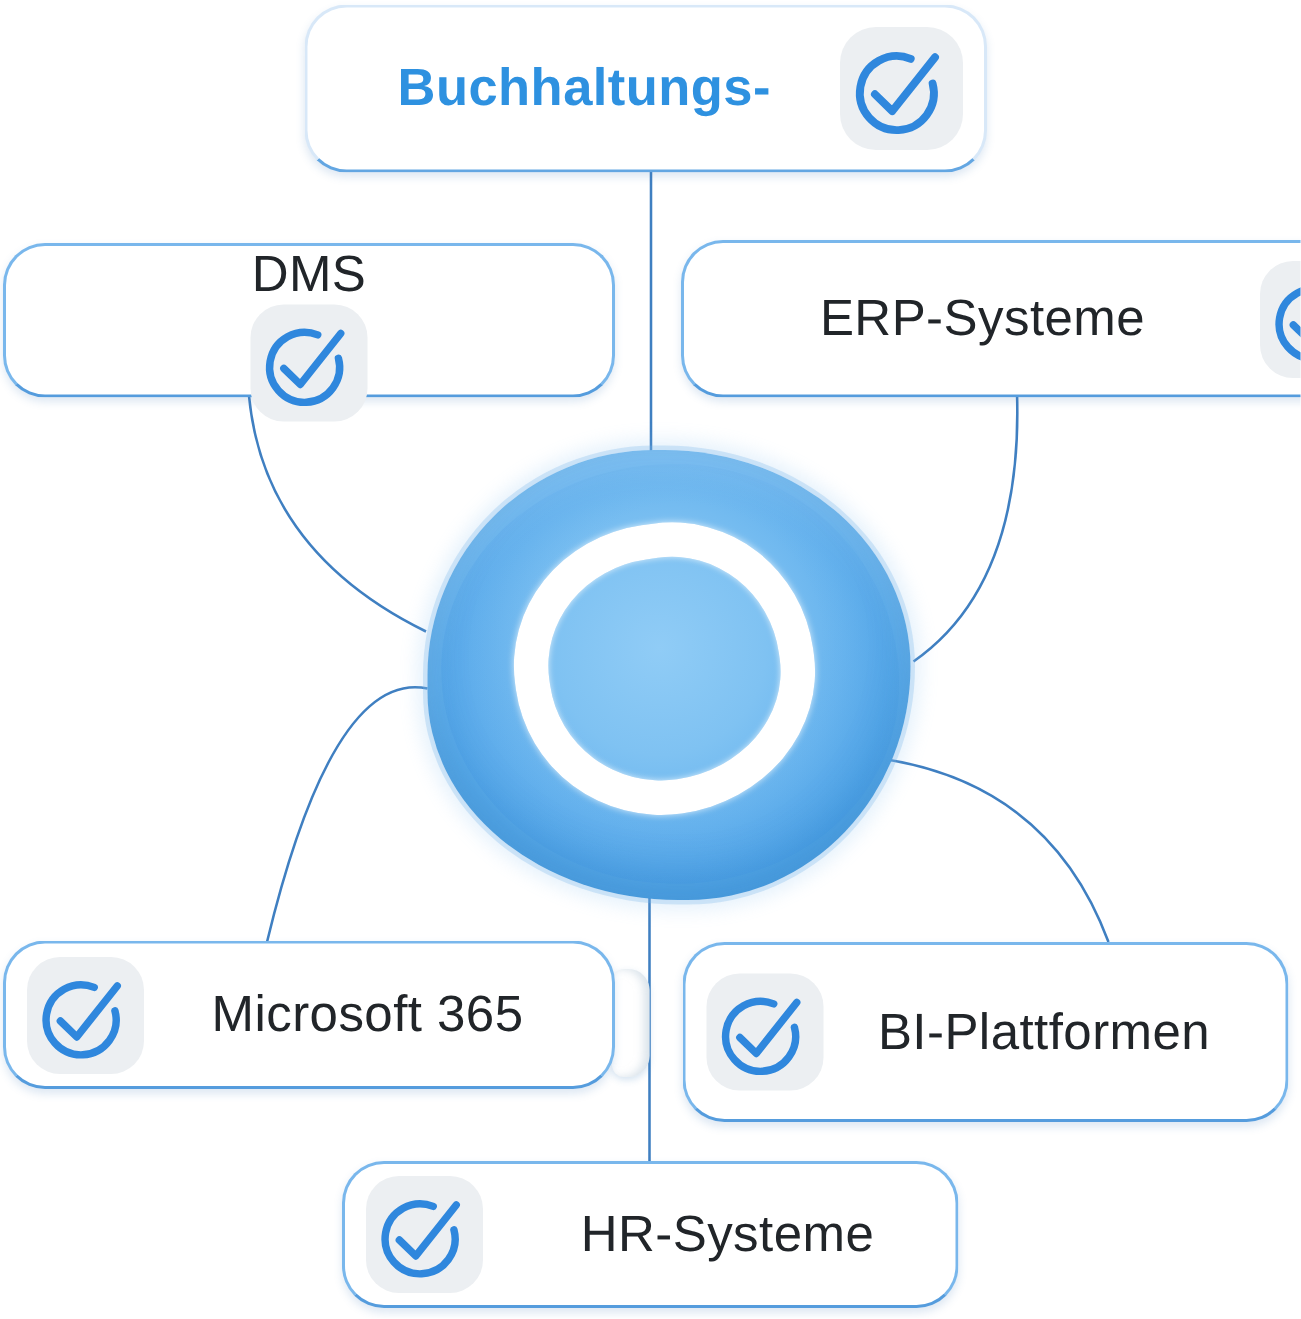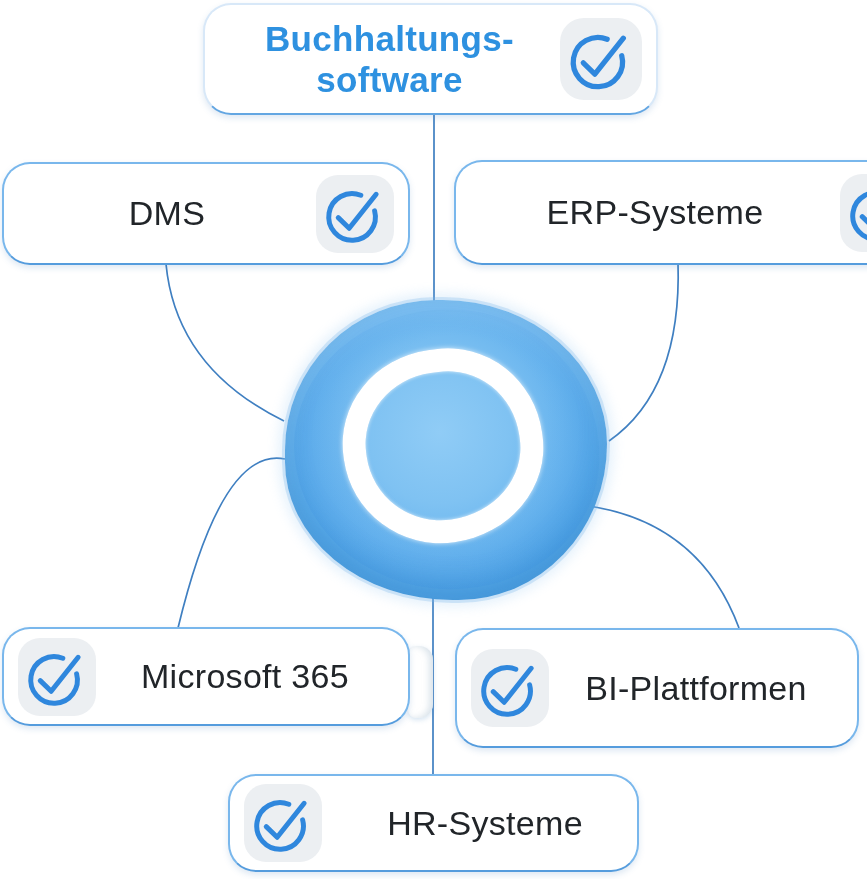--- a/index.html
+++ b/index.html
@@ -40,21 +40,21 @@
         display:flex;align-items:center;justify-content:center;}
   .icon-box svg{display:block;}
   .icon-box svg path{fill:none;stroke:var(--accent);stroke-width:3.4;stroke-linecap:round;stroke-linejoin:round;}
 
   .card-top{left:203px;top:3px;width:455px;height:112px;
         border-color:#d8e8f8;border-bottom-color:#63a6e2;align-items:center;}
   .card-top .icon-box{width:82px;height:82px;border-radius:24px;}
   .card-top .label{font-weight:bold;font-size:35px;line-height:1.18;color:var(--title-blue);}
   .card-top .label span{display:block;}
 
-  .card-dms{left:2px;top:162px;width:408px;height:103px;}
+  .card-dms{left:2px;top:162px;width:408px;height:103px;flex-direction:column;}
   .card-erp{left:454px;top:160px;width:480px;height:105px;}
   .card-ms {left:2px;top:627px;width:408px;height:99px;}
   .card-bi {left:455px;top:628px;width:404px;height:120px;}
   .card-hr {left:228px;top:774px;width:411px;height:98px;gap:25px;}
 
   
   .card-fragment{position:absolute;left:408px;top:646px;width:25px;height:72px;z-index:2;
         background:#fff;border-radius:8px 14px 14px 8px;
         box-shadow:0 2px 5px rgba(70,130,190,.22), inset -4px 0 6px rgba(190,205,218,.55);}
 </style>
@@ -72,21 +72,20 @@
     <path d="M433,594 L433,776"></path>
   </svg>
 
   <div class="blob">
     <div class="ring"></div>
   </div>
 
   <div class="card card-top">
     <div class="label">
       <span>Buchhaltungs-</span>
-      <span>software</span>
     </div>
     <div class="icon-box">
       <svg width="74" height="74" viewBox="0 0 48 48">
         <path d="M37.45 21.86 A16 16 0 1 1 27.99 11.16"></path>
         <path d="M12.5 26.5 L20 33.8 L38.5 10.5"></path>
       </svg>
     </div>
   </div>
 
   <div class="card card-dms">

